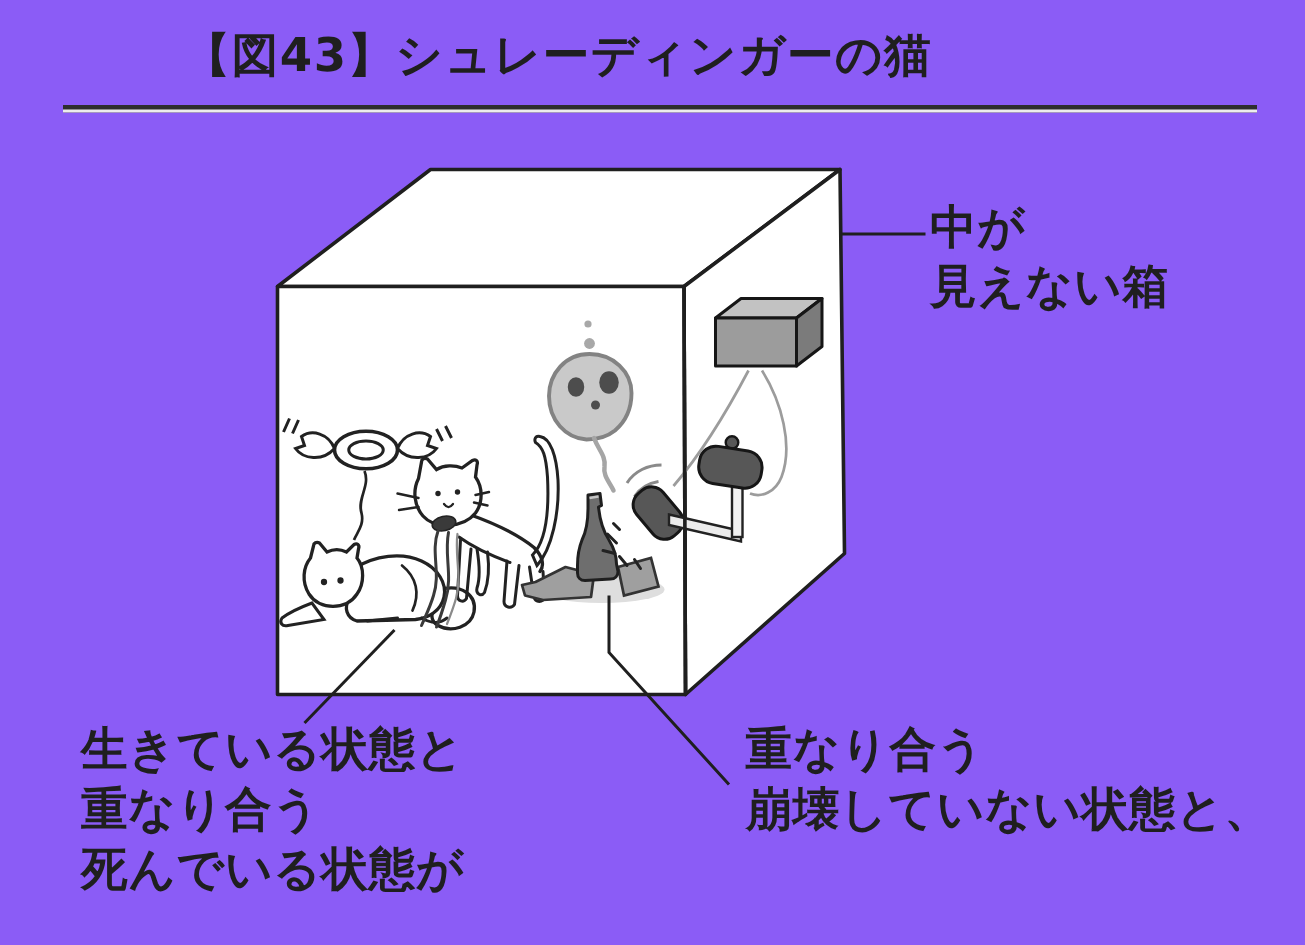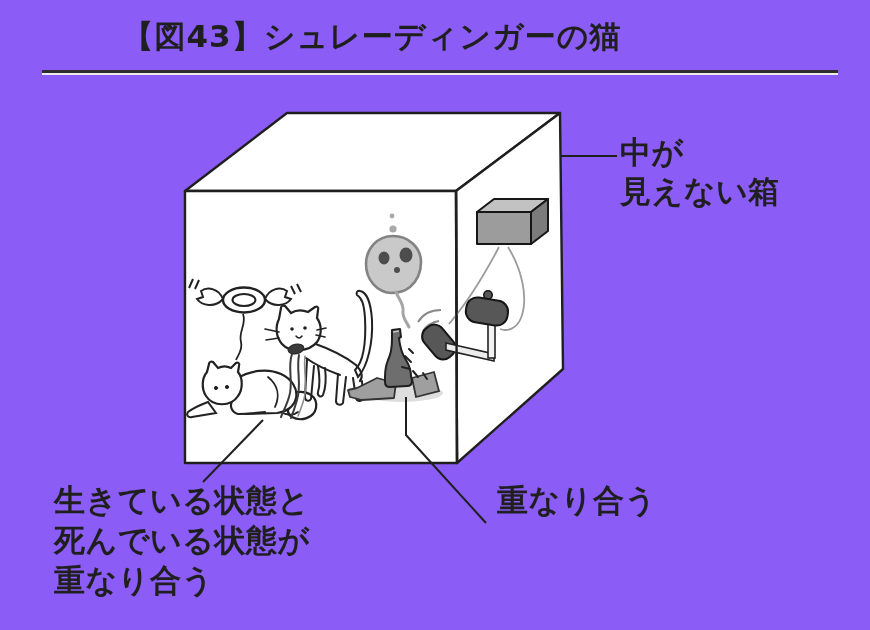--- a/index.html
+++ b/index.html
@@ -136,21 +136,22 @@
     </g>
   </svg>
 
   <div class="label" id="label-box">
     <div>中が</div>
     <div>見えない箱</div>
   </div>
 
   <div class="label" id="label-cat">
     <div>生きている状態と</div>
+    <div>重なり合う</div>
     <div>死んでいる状態が</div>
-    <div>重なり合う</div>
   </div>
 
   <div class="label" id="label-radio">
     <div>重なり合う</div>
+    <div>崩壊していない状態と、</div>
   </div>
 
 </div>
 
 </body></html>

